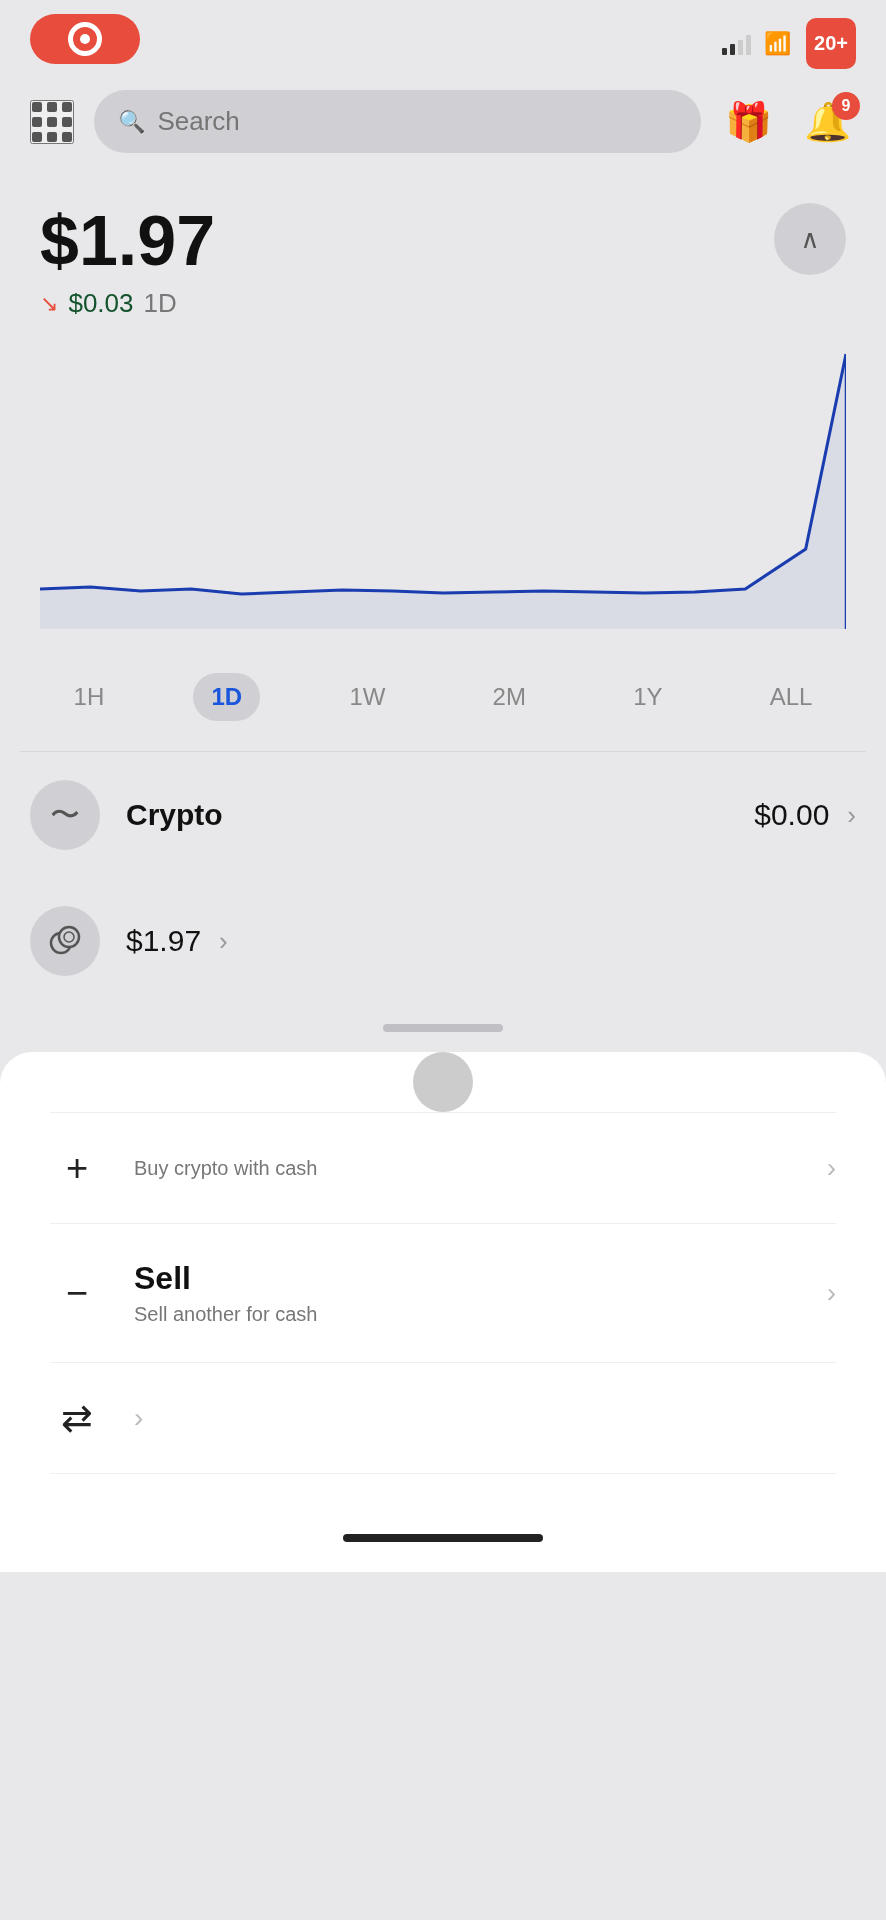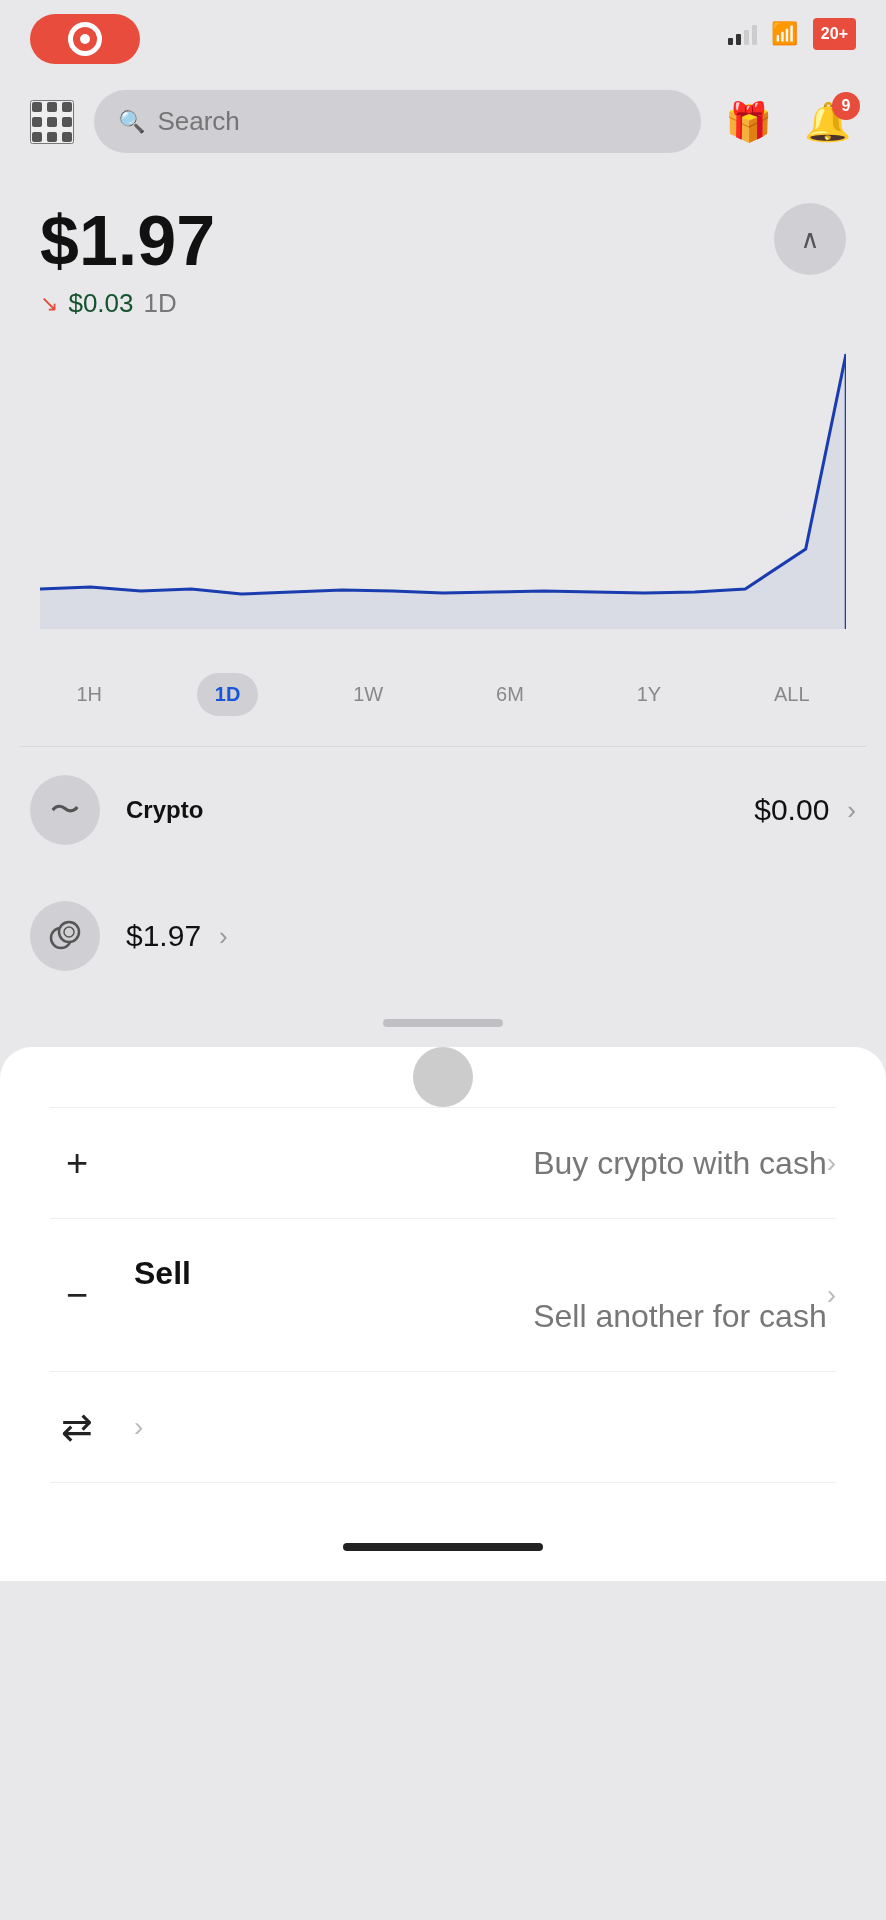--- a/index.html
+++ b/index.html
@@ -43,24 +43,24 @@
     .signal-bars span:nth-child(4) { height: 20px; background: #ccc; }
     .wifi-icon {
       font-size: 22px;
       color: #333;
     }
     .battery {
       display: flex;
       align-items: center;
       background: #e74c3c;
       color: white;
-      font-size: 16px;
+      font-size: 20px;
       font-weight: 700;
-      padding: 7px 8px;
-      border-radius: 4px;
+      padding: 14px 8px;
+      border-radius: 10px;
     }
 
     
     .header {
       display: flex;
       align-items: center;
       padding: 10px 30px 20px 30px;
       gap: 20px;
       position: relative;
     }
@@ -202,21 +202,21 @@
 
     
     .time-range {
       display: flex;
       justify-content: space-around;
       padding: 24px 20px 30px 20px;
     }
     .time-btn {
       background: none;
       border: none;
-      font-size: 20px;
+      font-size: 24px;
       font-weight: 500;
       color: #888;
       cursor: pointer;
       padding: 10px 18px;
       border-radius: 30px;
       text-align: right;
     }
     .time-btn.active {
       background: #d0d0d4;
       color: #1a56db;
@@ -251,21 +251,21 @@
       justify-content: center;
       margin-right: 26px;
       flex-shrink: 0;
     }
     .item-icon-wrap .icon-sym {
       font-size: 30px;
       color: #555;
     }
     .item-label {
       flex: 1;
-      font-size: 24px;
+      font-size: 30px;
       font-weight: 600;
       color: #111;
     }
     .item-value {
       font-size: 30px;
       font-weight: 500;
       color: #111;
       margin-right: 18px;
     }
     .chevron-right {
@@ -329,24 +329,23 @@
     .action-text {
       flex: 1;
     }
     .action-title {
       font-size: 32px;
       font-weight: 700;
       color: #111;
       margin-bottom: 6px;
     }
     .action-subtitle {
-      font-size: 32px;
+      font-size: 20px;
       color: #777;
       font-weight: 400;
-      text-align: right;
     }
     .action-chevron {
       font-size: 28px;
       color: #bbb;
     }
 
     
     .drag-handle-area {
       position: relative;
       display: flex;
@@ -486,21 +485,21 @@
 
       <polygon points="0,240 50,238 100,242 150,240 200,245 250,243 300,241 350,242 400,244 450,243 500,242 550,243 600,244 650,243 700,240 760,200 800,5 800,280 0,280" fill="rgba(26,61,176,0.07)"></polygon>
     </svg>
   </div>
 </div>
 
 <div class="time-range">
   <button class="time-btn">1H</button>
   <button class="time-btn active">1D</button>
   <button class="time-btn">1W</button>
-  <button class="time-btn">6M</button>
+  <button class="time-btn">2M</button>
   <button class="time-btn">1Y</button>
   <button class="time-btn">ALL</button>
 </div>
 
 <div class="portfolio-list">
 
   <button class="portfolio-item">
     <div class="item-icon-wrap">
       <span class="icon-sym">〜</span>
     </div>

